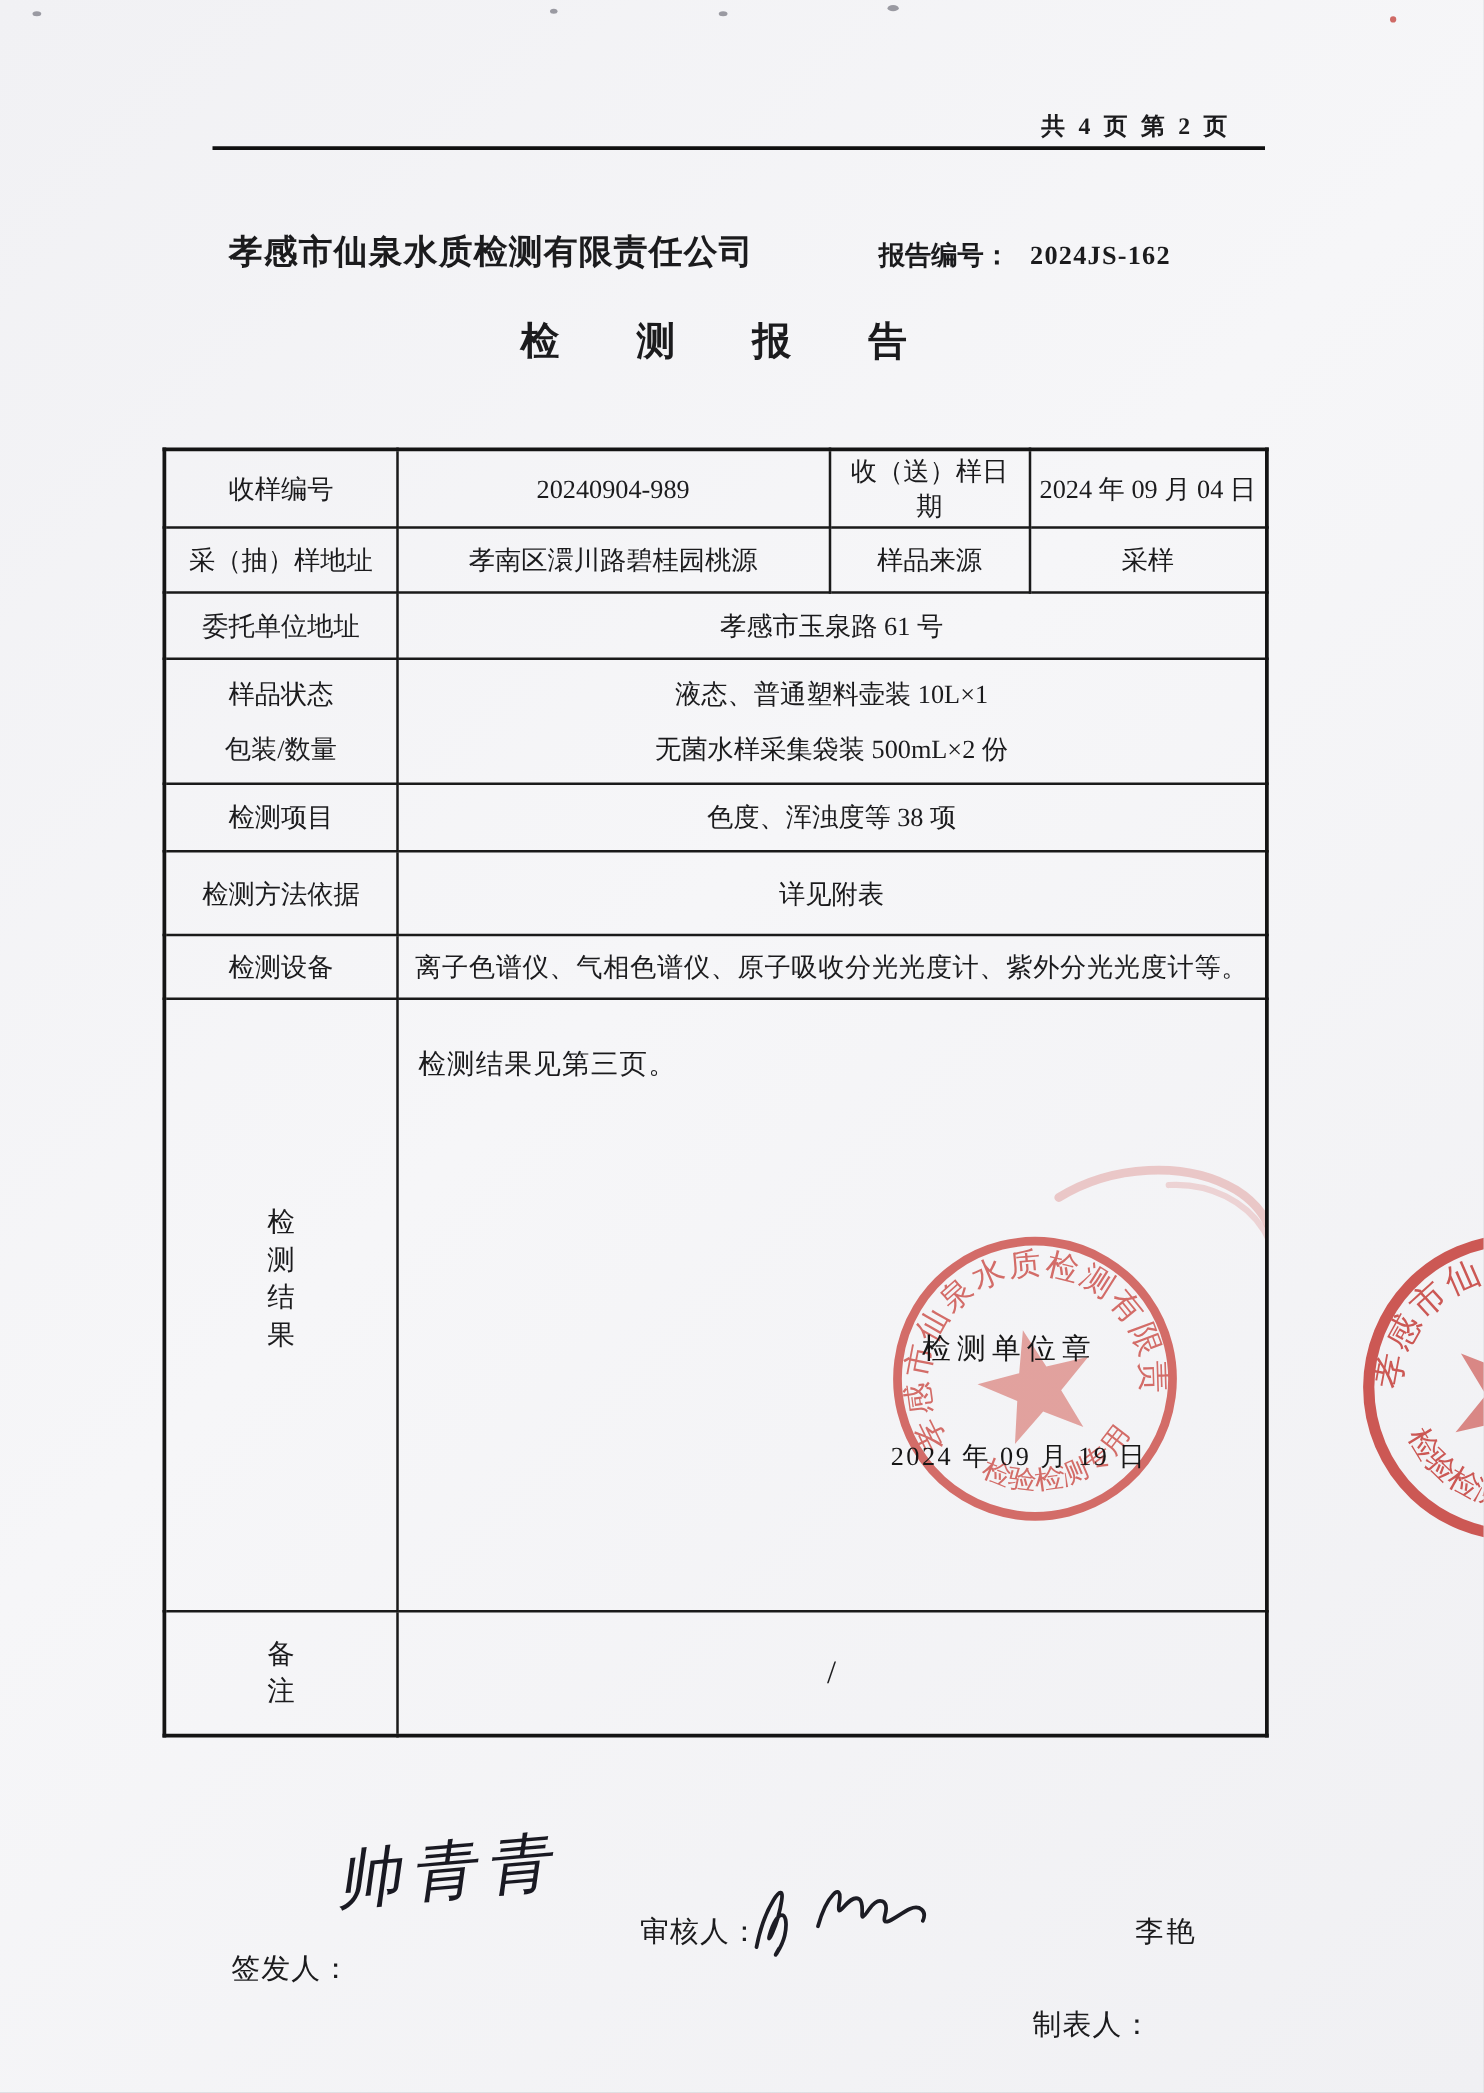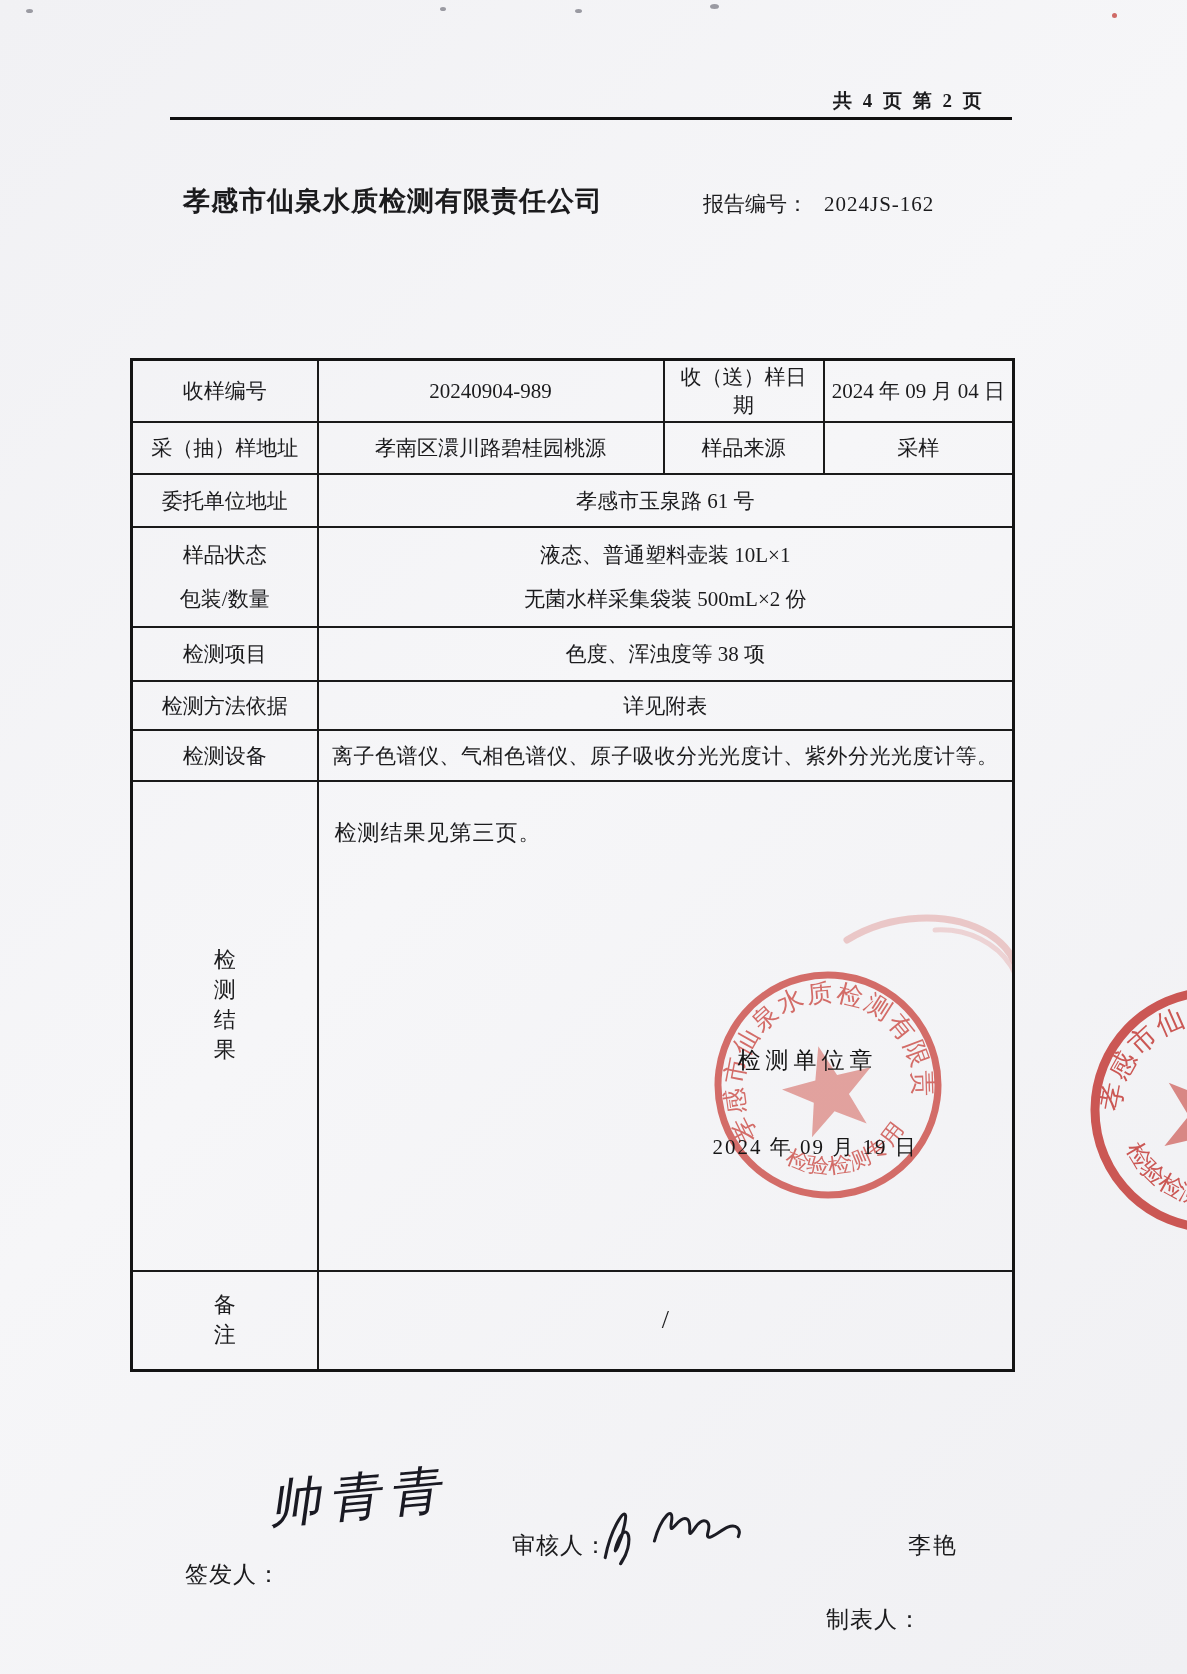--- a/index.html
+++ b/index.html
@@ -5,21 +5,21 @@
   html,body{margin:0;padding:0;background:#d8d8dc;}
   .page{
     position:relative;width:1187px;height:1674px;margin:0 auto;
     background:linear-gradient(135deg,#f1f1f4 0%,#f6f6f8 45%,#f0f0f3 100%);
     font-family:"Liberation Serif",serif;color:#1b1b1d;overflow:hidden;
   }
   
   .page-info{position:absolute;top:88px;left:833px;font-size:19px;font-weight:bold;letter-spacing:3px;}
   .header-rule{position:absolute;top:117px;left:170px;width:842px;height:3px;background:#101010;}
   .company-name{position:absolute;top:183px;left:183px;font-size:27px;font-weight:bold;letter-spacing:1px;}
-  .report-no{position:absolute;top:190px;left:703px;font-size:21px;}
+  .report-no{position:absolute;top:190px;left:703px;font-size:21px;font-weight:bold;}
   .report-no .val{margin-left:16px;letter-spacing:1px;}
   .doc-title{position:absolute;top:252px;left:130px;width:882px;text-align:center;
     font-size:31px;font-weight:bold;letter-spacing:20px;word-spacing:14px;text-indent:20px;}
   
   table.info-table{position:absolute;top:358px;left:130px;width:882px;border-collapse:collapse;
     table-layout:fixed;border:3px solid #141414;}
   .info-table td,.info-table th{border:2px solid #1a1a1a;font-size:21px;font-weight:normal;
     text-align:center;vertical-align:middle;padding:2px 6px;overflow:hidden;}
   .two-line{line-height:31px;}
   .state-line1{margin-bottom:16px;}
@@ -69,20 +69,21 @@
   <div class="speck sp5"></div>
 
   <div class="page-info">共 4 页  第 2 页</div>
   <div class="header-rule"></div>
 
   <div class="company-name">孝感市仙泉水质检测有限责任公司</div>
   <div class="report-no">
     <span>报告编号：</span><span class="val">2024JS-162</span>
   </div>
 
+  <div class="doc-title">检 测 报 告</div>
 
   <table class="info-table">
     <colgroup>
         <col style="width:186px">
         <col style="width:346px">
         <col style="width:160px">
         <col style="width:190px">
       </colgroup>
 
     <tbody>
@@ -115,21 +116,21 @@
         <div class="state-line1">液态、普通塑料壶装 10L×1</div>
         <div>无菌水样采集袋装 500mL×2 份</div>
       </td>
     </tr>
 
     <tr style="height:54px">
       <th>检测项目</th>
       <td colspan="3">色度、浑浊度等 38 项</td>
     </tr>
 
-    <tr style="height:49px">
+    <tr style="height:67px">
       <th>检测方法依据</th>
       <td colspan="3">详见附表</td>
     </tr>
 
 
     <tr style="height:51px">
       <th>检测设备</th>
       <td colspan="3" class="left-text">离子色谱仪、气相色谱仪、原子吸收分光光度计、紫外分光光度计等。</td>
     </tr>
 

